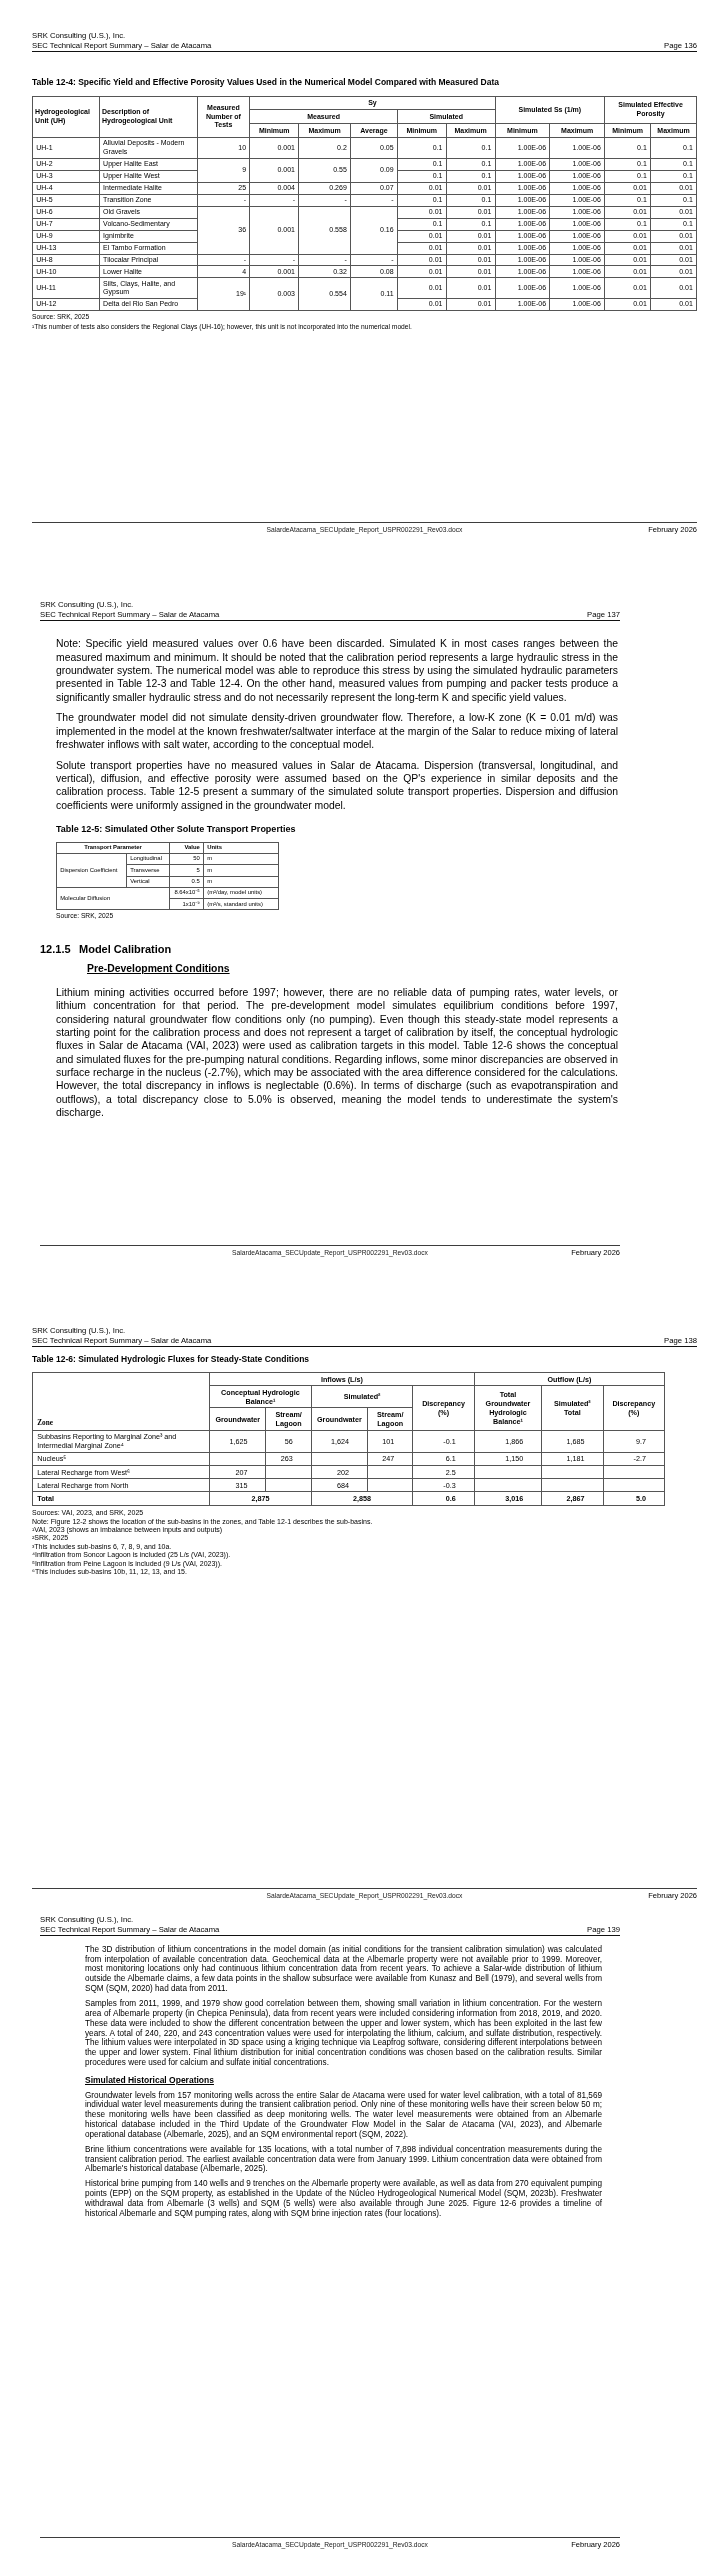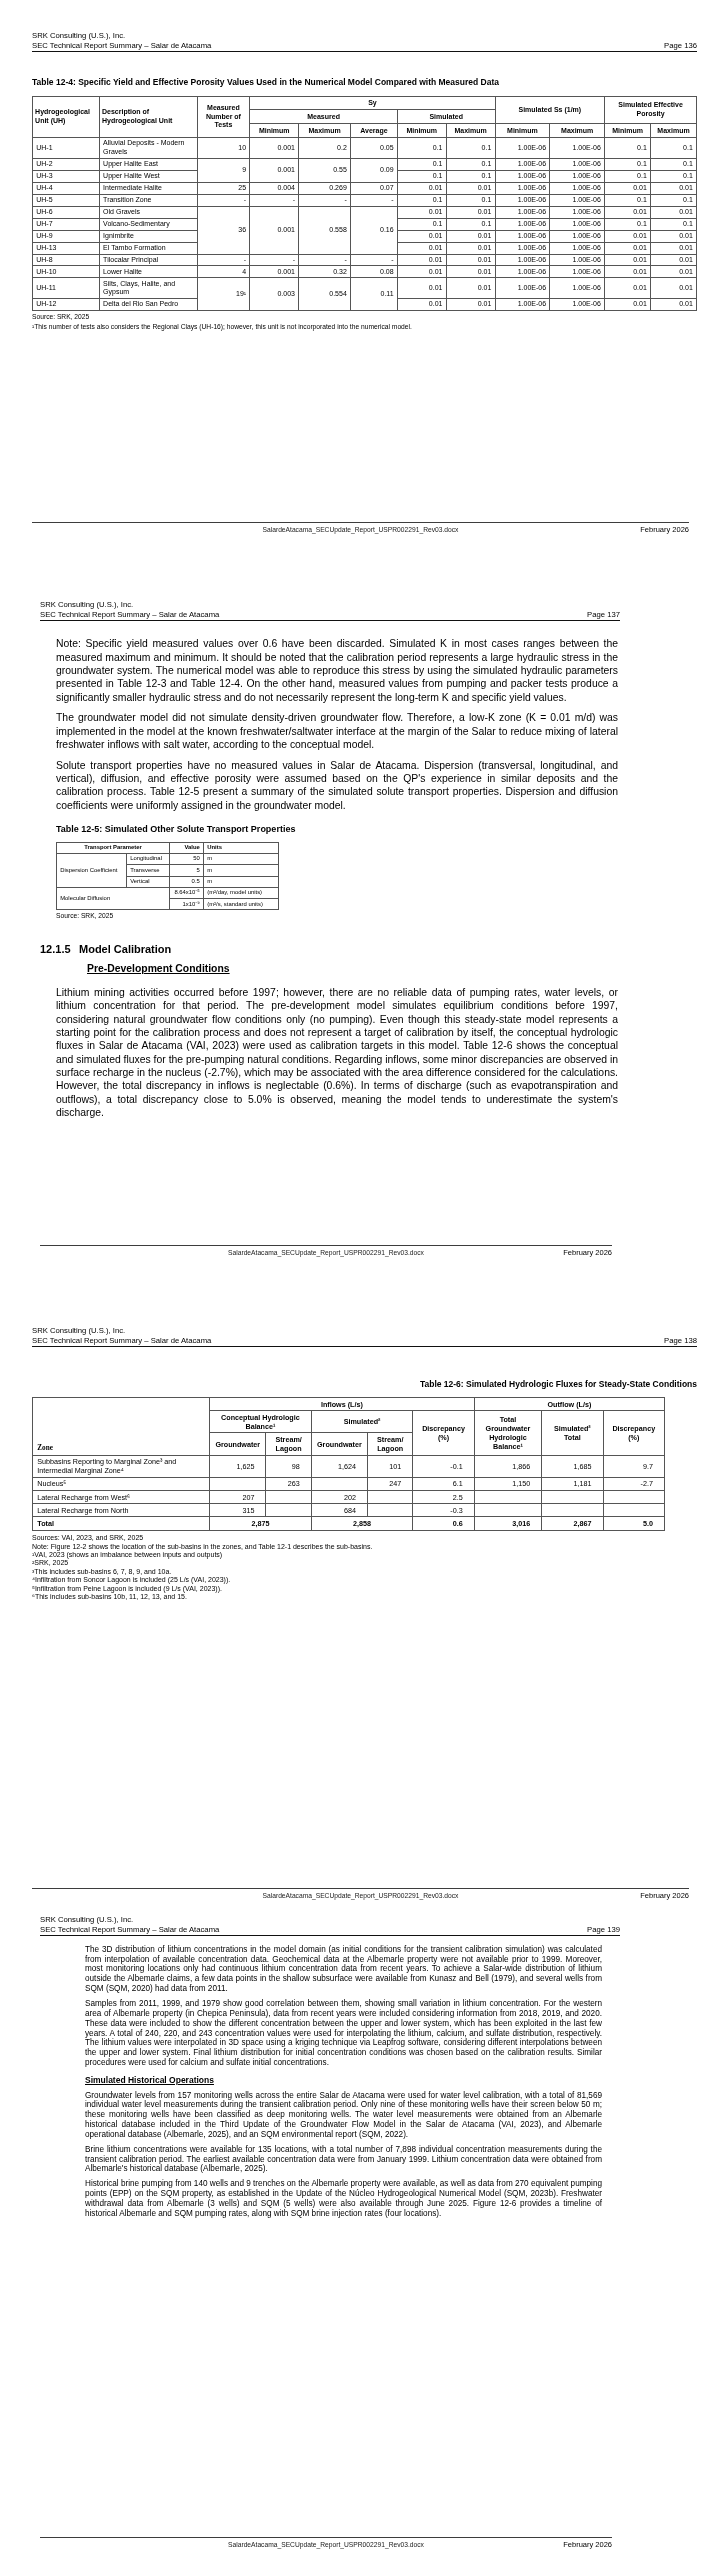--- a/index.html
+++ b/index.html
@@ -17,29 +17,29 @@
 
   .page-header {
     display:flex; justify-content:space-between; align-items:flex-end;
     border-bottom:0.5px solid #111; padding-bottom:1.1px;
     font-size:7.7px; line-height:1.25;
   }
   .ph-left div { white-space:nowrap; }
   .ph-right { white-space:nowrap; }
 
   .page-footer {
-    position:absolute; left:0; right:8px; bottom:0; height:14px;
+    position:absolute; left:0; right:0; bottom:0; height:14px;
     border-top:1.6px solid #3d3d3d;
   }
   .pf-file { position:absolute; top:3.2px; left:0; right:0; text-align:center; font-size:6.7px; color:#1a1a1a; }
   .pf-date { position:absolute; top:2.1px; right:0; font-size:7.5px; }
 
   .tbl-title { font-weight:bold; font-size:8.5px; line-height:1.2; }
   #p136 .tbl-title { margin-top:24.5px; }
-  #p138 .tbl-title { margin-top:32px;text-align:right; }
+  #p138 .tbl-title { margin-top:7px; }
 
   
   .t124 { border-collapse:collapse; width:100%; margin-top:8.5px; font-size:7px; border:1.1px solid #333; }
   .t124 th, .t124 td { border:0.5px solid #555; padding:1.1px 3.2px; line-height:1.25; vertical-align:middle; }
   .t124 thead th { font-weight:bold; text-align:center; padding:2.1px 2.1px; }
   .t124 thead th.lft { text-align:left; }
   .t124 thead { border-bottom:1.1px solid #333; }
   .t124 td.num { text-align:right; }
   .t124 td.txt { text-align:left; }
   .t124 tr.grp td { border-top:1.1px solid #333; }
@@ -52,21 +52,21 @@
   .t125 .num { text-align:right; }
   .t125 .lft { text-align:left; }
 
   
   .t126 { border-collapse:collapse; width:633px; margin-top:7.5px; font-size:7.2px; border:1.1px solid #333; }
   .t126 th, .t126 td { border:0.5px solid #555; padding:1.6px 4.3px; line-height:1.25; vertical-align:middle; }
   .t126 thead th { font-weight:bold; text-align:center; }
   .t126 thead th.zone-h { text-align:left; vertical-align:bottom;font-family:Liberation Serif, serif; }
   .t126 thead { border-bottom:0.8px solid #333; }
   .t126 td.zone { text-align:left; }
-  .t126 td.num { text-align:right; padding-right:11px; }
+  .t126 td.num { text-align:right; padding-right:18px; }
   .t126 tr.total-row td { border-top:0.8px solid #333; font-weight:bold; }
   .t126 td.ctr { text-align:center; }
 
   .src { font-size:6.7px; line-height:8.5px; margin-top:1.6px; }
   #p136 .src:first-of-type { margin-top:3.2px; }
 
   .fnotes { margin-top:3.7px; }
   .fnotes div { font-size:7px; line-height:8.4px; }
 
   
@@ -427,21 +427,21 @@
         <th>Groundwater</th>
         <th>Stream/ Lagoon</th>
         <th>Groundwater</th>
         <th>Stream/ Lagoon</th>
       </tr>
     </thead>
     <tbody>
       <tr>
         <td class="zone">Subbasins Reporting to Marginal Zone³ and Intermedial Marginal Zone⁴</td>
         <td class="num">1,625</td>
-        <td class="num">98</td>
+        <td class="num">56</td>
         <td class="num">1,624</td>
         <td class="num">101</td>
         <td class="num">-0.1</td>
         <td class="num">1,866</td>
         <td class="num">1,685</td>
         <td class="num">9.7</td>
       </tr>
       <tr>
         <td class="zone">Nucleus⁵</td>
         <td class="num"></td>

